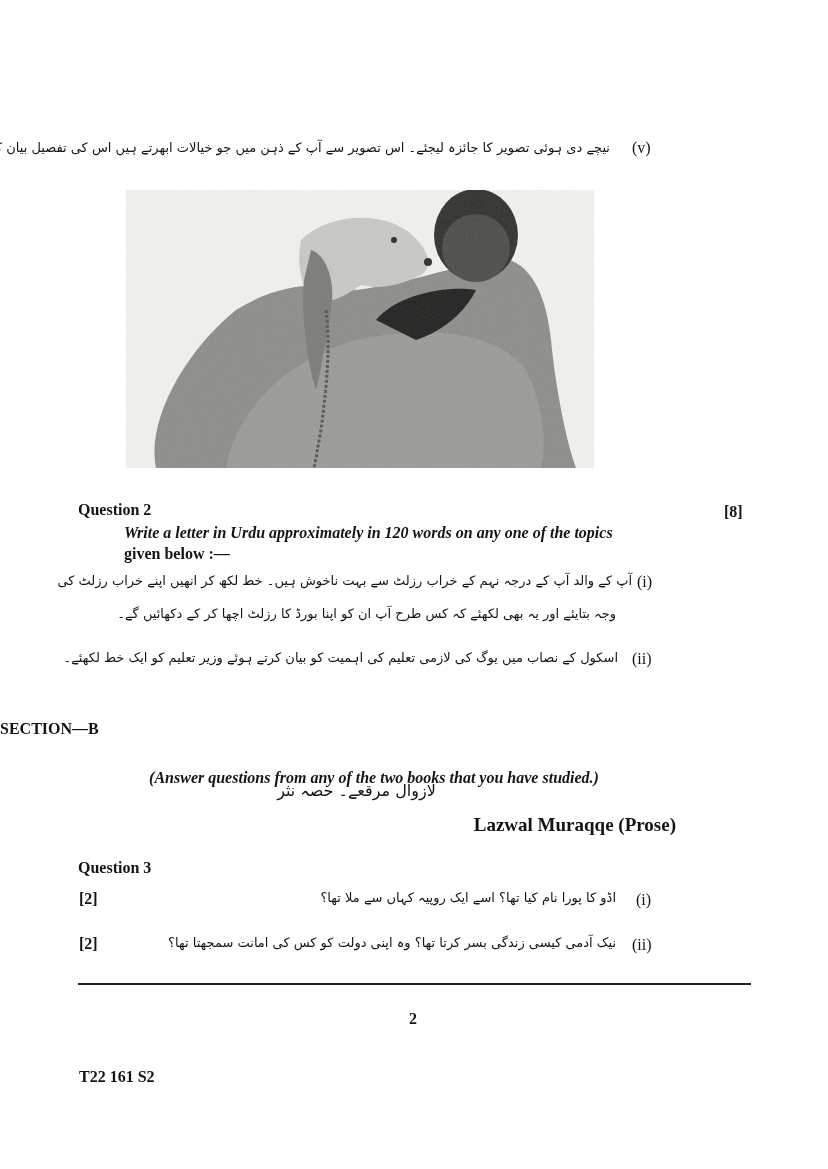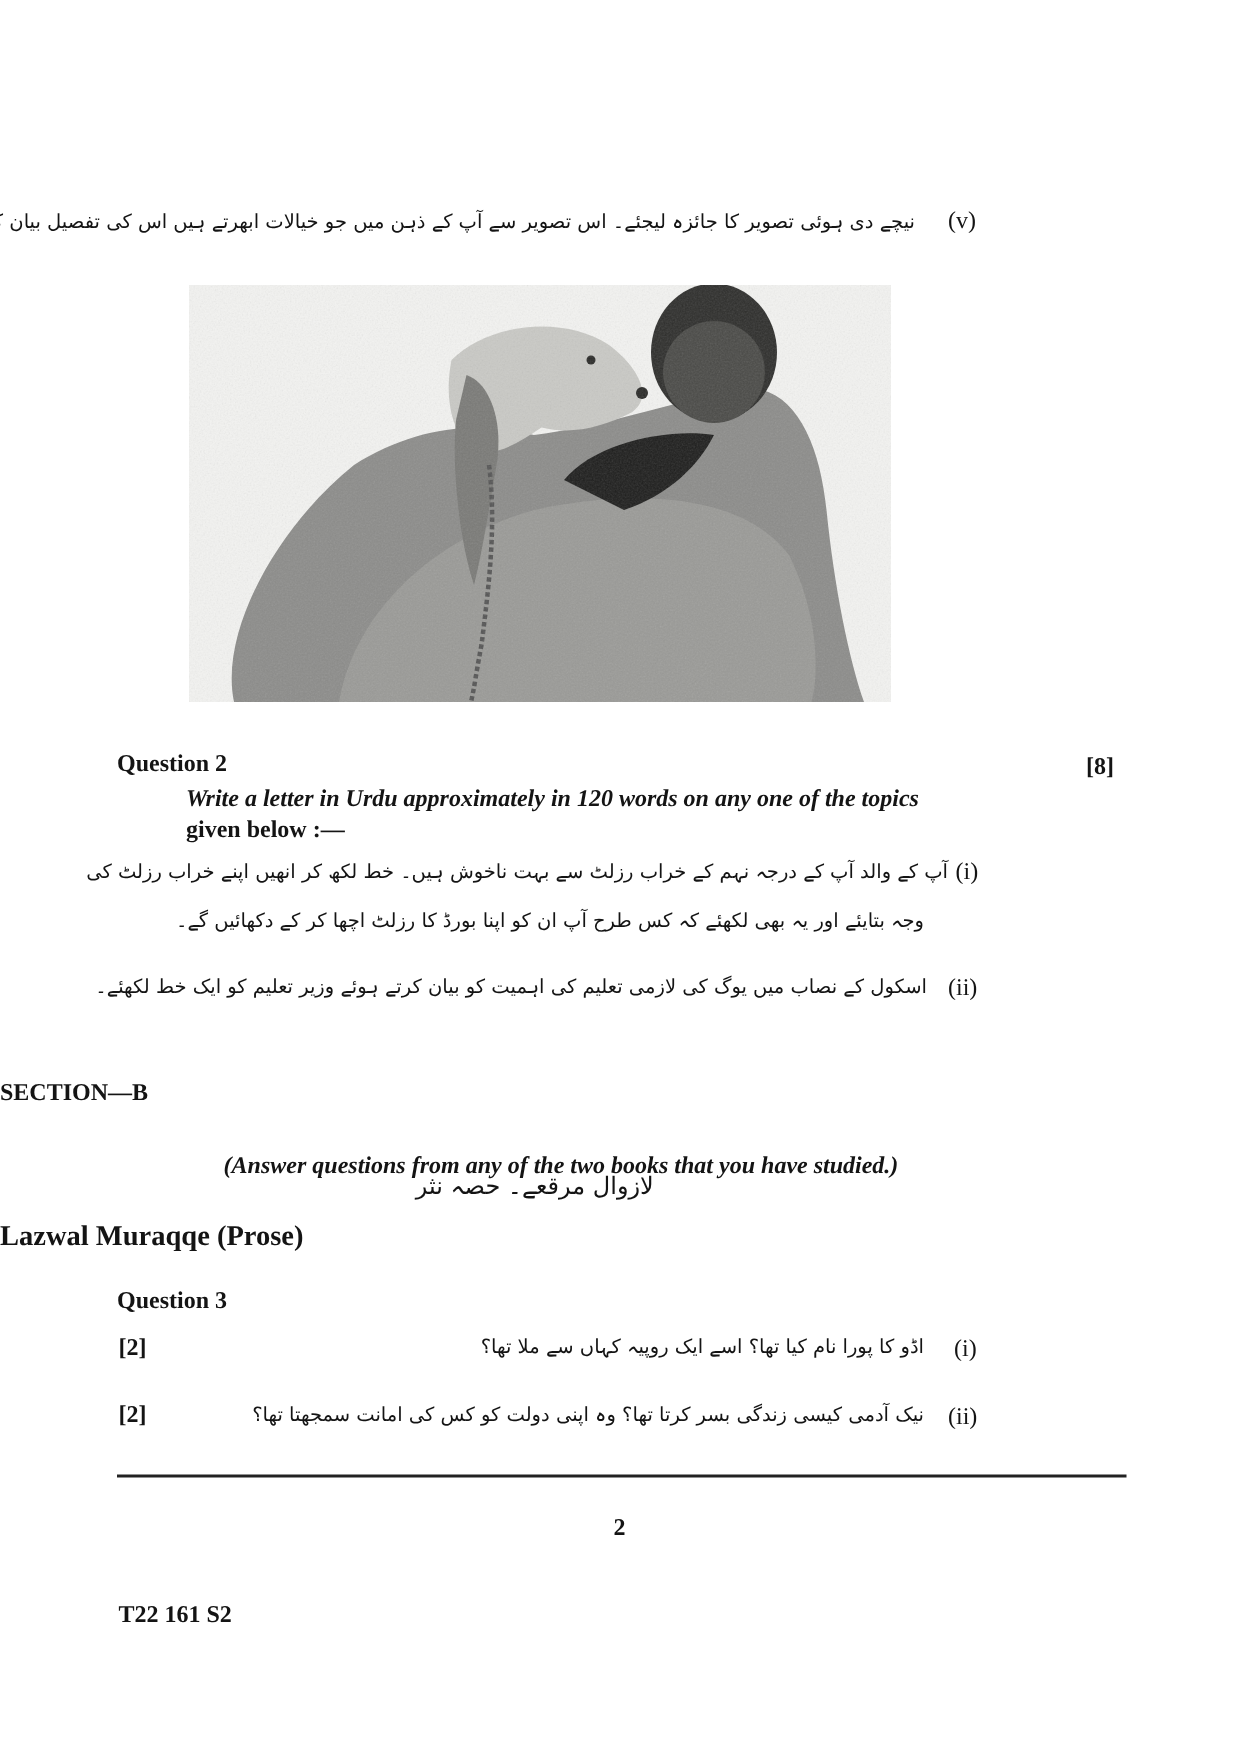--- a/index.html
+++ b/index.html
@@ -64,21 +64,21 @@
 <div class="abs urdu" style="right:196px; top:573px;">آپ کے والد آپ کے درجہ نہم کے خراب رزلٹ سے بہت ناخوش ہیں۔ خط لکھ کر انھیں اپنے خراب رزلٹ کی</div>
 <div class="abs num" style="left:637px; top:573px;">(i)</div>
 <div class="abs urdu" style="right:212px; top:606px;">وجہ بتایئے اور یہ بھی لکھئے کہ کس طرح آپ ان کو اپنا بورڈ کا رزلٹ اچھا کر کے دکھائیں گے۔</div>
 
 <div class="abs urdu" style="right:210px; top:650px;">اسکول کے نصاب میں یوگ کی لازمی تعلیم کی اہمیت کو بیان کرتے ہوئے وزیر تعلیم کو ایک خط لکھئے۔</div>
 <div class="abs num" style="left:632px; top:650px;">(ii)</div>
 
 <div class="abs bold" style="left:0; width:828px; text-align:left; top:720px; font-size:16px;">SECTION—B</div>
 <div class="abs" style="left:0; width:748px; text-align:center; top:744px; font-size:16px; font-weight:bold; font-style:italic;margin-top:25px;">(Answer questions from any of the two books that you have studied.)</div>
 <div class="abs urdu" style="left:0; width:713px; text-align:center; top:781px; font-size:16px;">لازوال مرقعے۔ حصہ نثر</div>
-<div class="abs bold" style="left:0; width:676px; text-align:left; top:814px; font-size:19px;">Lazwal Muraqqe (Prose)</div>
+<div class="abs bold" style="left:0; width:676px; text-align:right; top:814px; font-size:19px;">Lazwal Muraqqe (Prose)</div>
 
 <div class="abs qhead" style="left:78px; top:859px;">Question 3</div>
 
 <div class="abs marks" style="left:79px; top:890px;">[2]</div>
 <div class="abs urdu" style="right:212px; top:890px;">اڈو کا پورا نام کیا تھا؟ اسے ایک روپیہ کہاں سے ملا تھا؟</div>
 <div class="abs num" style="left:636px; top:891px;">(i)</div>
 
 <div class="abs marks" style="left:79px; top:935px;">[2]</div>
 <div class="abs urdu" style="right:212px; top:935px;">نیک آدمی کیسی زندگی بسر کرتا تھا؟ وہ اپنی دولت کو کس کی امانت سمجھتا تھا؟</div>
 <div class="abs num" style="left:632px; top:936px;">(ii)</div>

